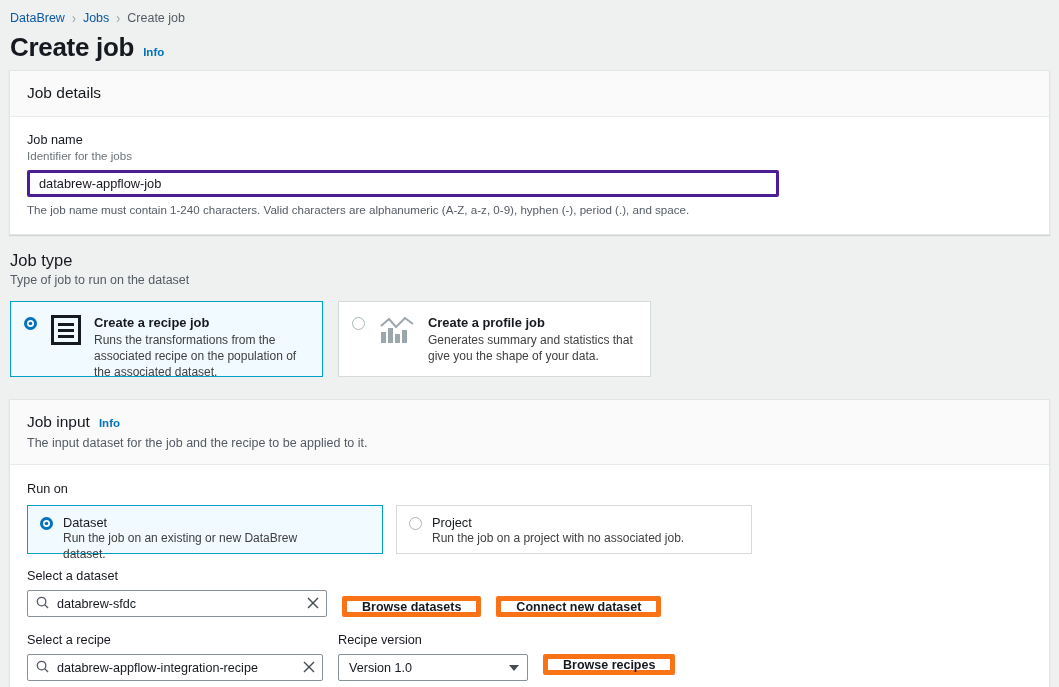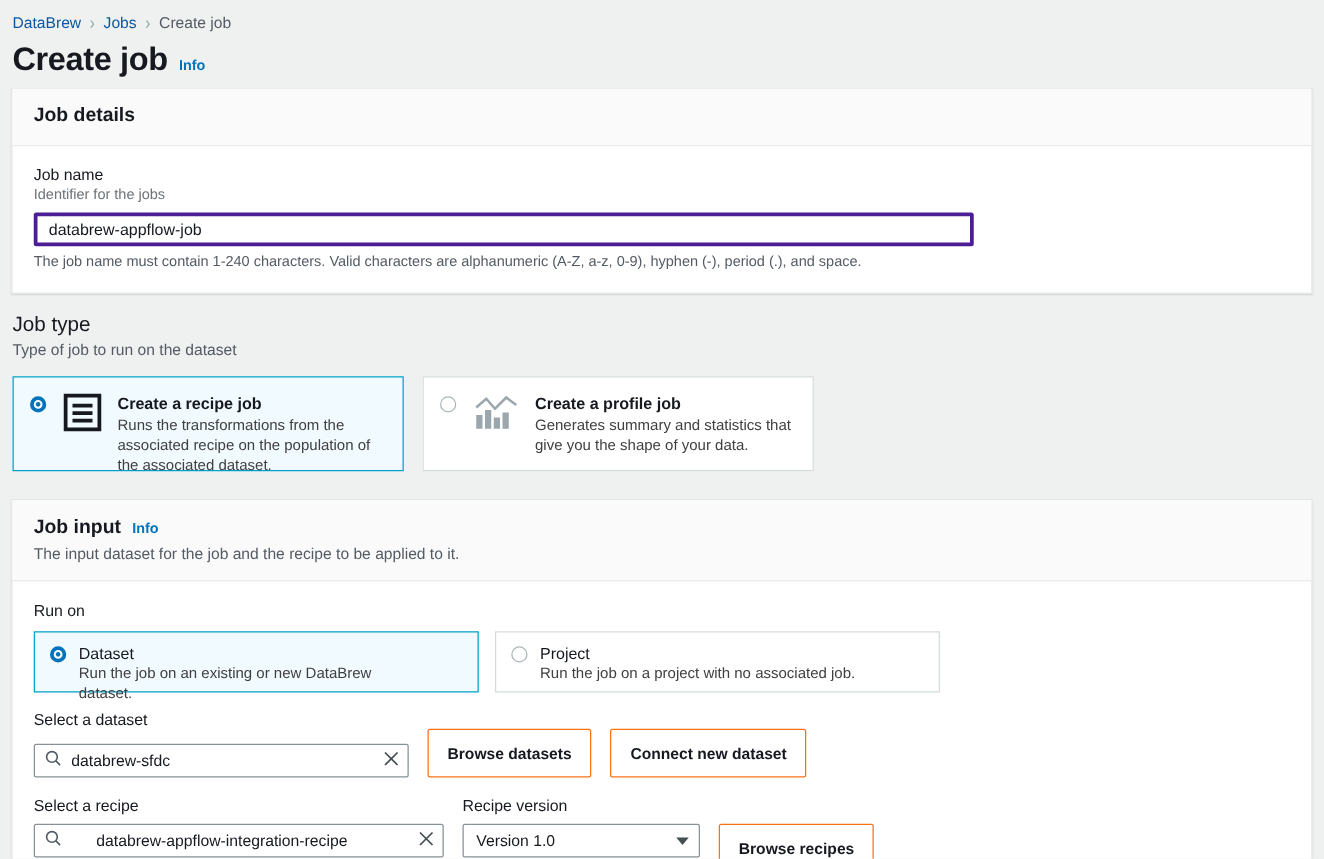--- a/index.html
+++ b/index.html
@@ -48,21 +48,21 @@
     border: 1px solid #e3e4e6;
     box-shadow: 0 1px 1px 0 rgba(0,28,36,0.12);
     margin: 0 9px;
   }
   .panel-header {
     background: #fafafa;
     border-bottom: 1px solid #e9ebed;
     padding: 13px 17px 14px 17px;
   }
   .panel-title-row { display: flex; align-items: baseline; }
-  .panel-title { font-size: 15.5px; font-weight: bold; color: #16191f; }
+  .panel-title { font-size: 15.5px; font-weight: normal; color: #16191f; }
   .panel-subtitle {
     font-size: 12.5px; color: #545b64; margin-top: 5px;
   }
   .panel-body { padding: 16px 17px 18px 17px; }
 
   
   .field-label { font-size: 12.7px; color: #16191f; }
   .field-desc { font-size: 11.6px; color: #6c7378; margin-top: 2px; }
   .field-hint { font-size: 11.6px; color: #545b64; margin-top: 6px; }
 
@@ -155,31 +155,31 @@
   .group { margin-top: 15px; }
   .search-box {
     height: 27px;
     border: 1px solid #879196;
     background: #fff; border-radius: 2px;
     display: flex; align-items: center;
     padding: 0 7px 0 8px;
     margin-top: 7px;
   }
   .search-box.w-dataset { width: 300px; }
-  .search-box.w-recipe { width: 328px; gap: 20px; }
+  .search-box.w-recipe { width: 296px; }
   .search-val {
     flex: 1; font-size: 12.6px; color: #16191f;
     margin-left: 8px; white-space: nowrap; overflow: hidden;
   }
   .icon-search { flex: none; }
   .icon-clear { flex: none; cursor: pointer; }
 
   .btn {
-    height: 39px;
-    border: 1px solid #f97316;
+    height: 21px;
+    border: 5px solid #f97316;
     border-radius: 2px;
     background: #fff;
     color: #16191f;
     font-size: 12.5px; font-weight: bold;
     font-family: "Liberation Sans", sans-serif;
     padding: 0 15px;
     cursor: pointer;
     display: flex; align-items: center; justify-content: center;
     white-space: nowrap;
   }

